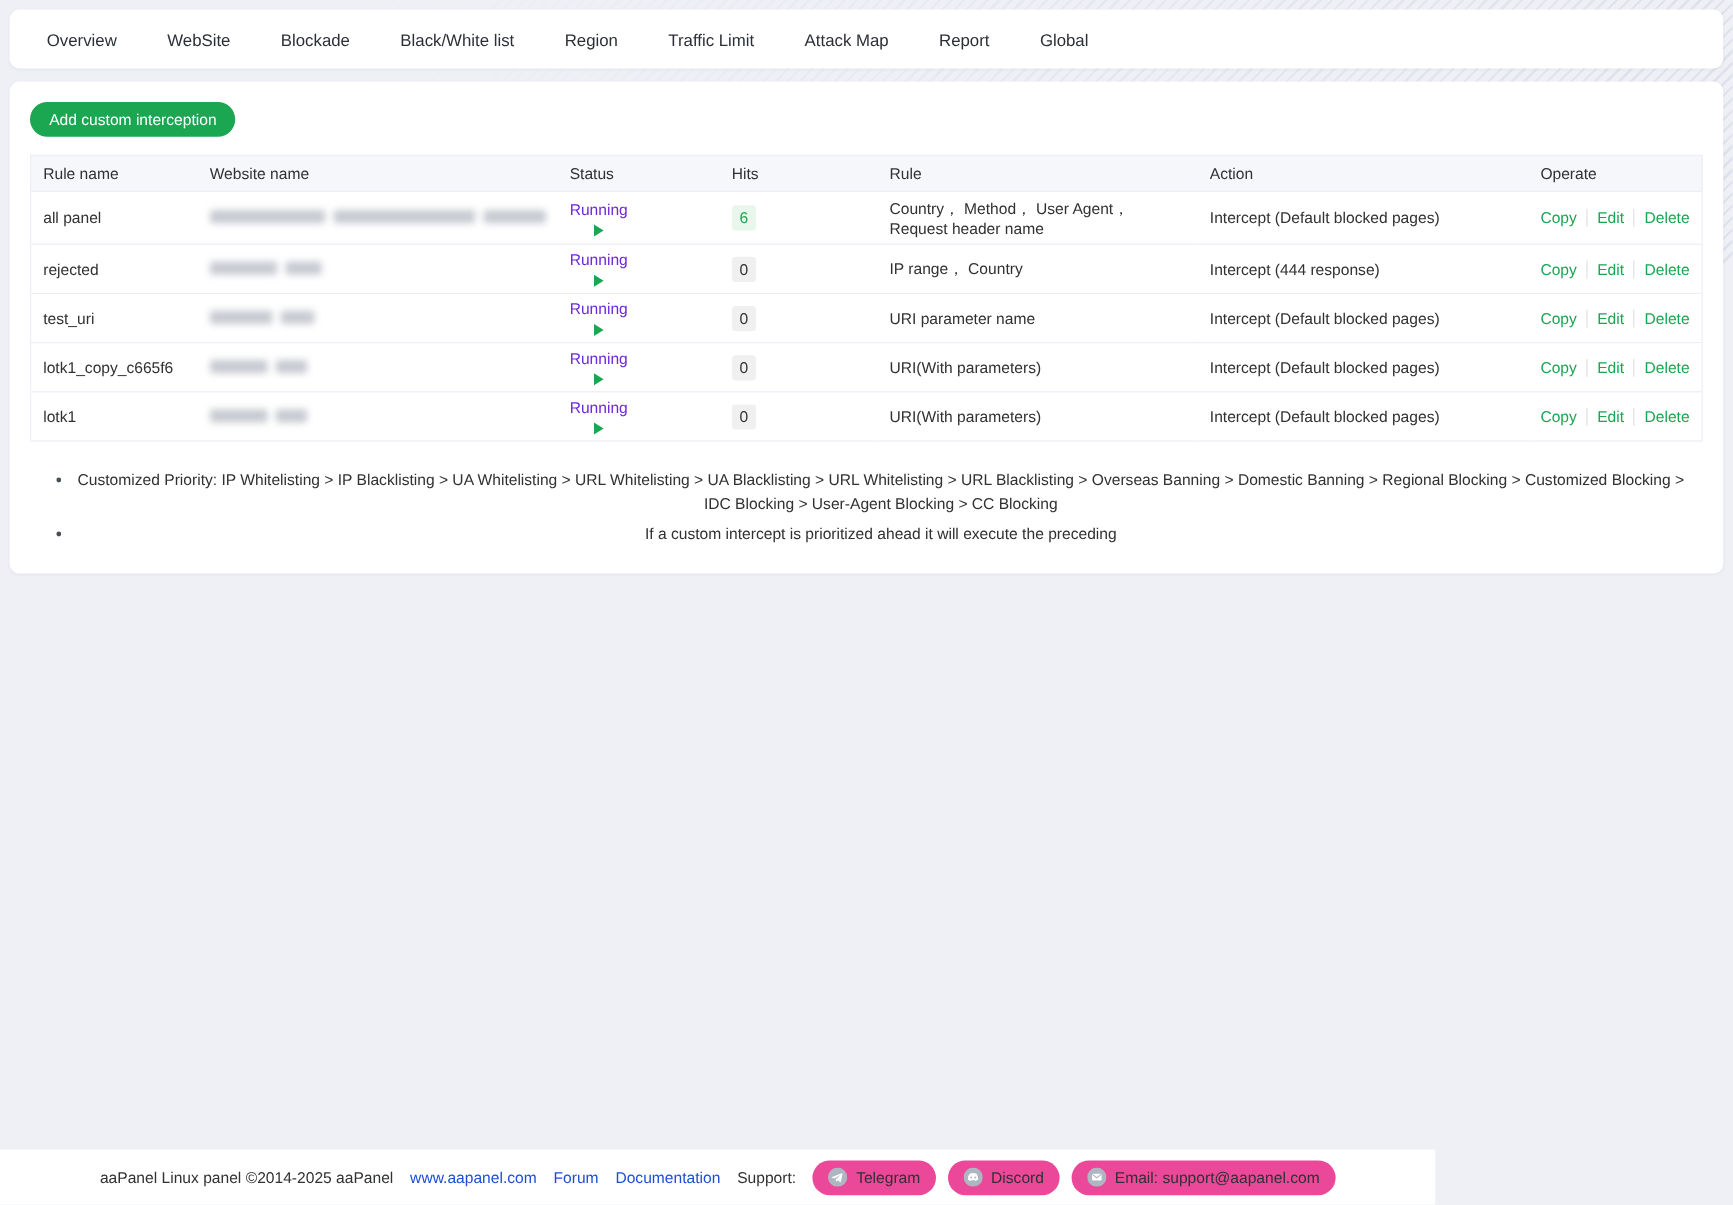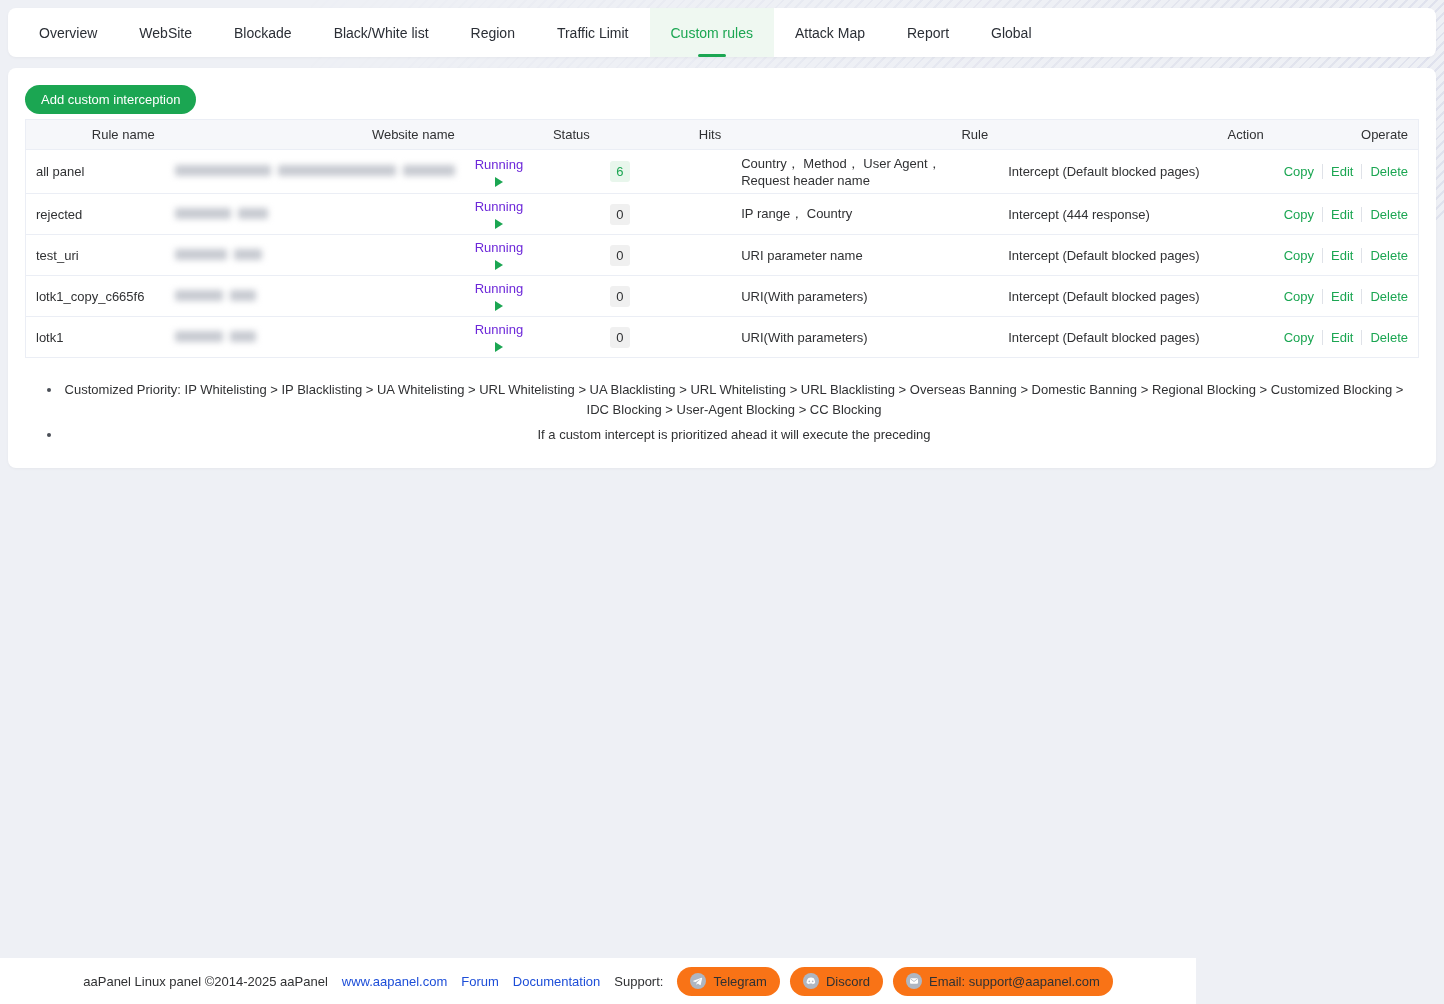--- a/index.html
+++ b/index.html
@@ -68,34 +68,34 @@
     background:#1ba652;
     color:#ffffff;
     font-size:13px;
     font-family:"Liberation Sans", sans-serif;
     border:none;
     border-radius:15px;
     height:29px;
     line-height:29px;
     padding:0 16px;
     cursor:pointer;
-    margin-bottom:5px;
+    margin-bottom:15px;
   }
 
   table.rules {
     width:1394px;
     border-collapse:collapse;
     font-size:13px;
     border:1px solid #ebeef5;
   }
   table.rules th {
     height:30px;
     background:#f6f7fa;
     font-weight:normal;
-    text-align:right;
+    text-align:left;
     color:#303133;
     padding:0 10px;
     border-bottom:1px solid #ebeef5;
     white-space:nowrap;
   }
   table.rules td {
     height:36px;
     padding:5px 10px;
     border-bottom:1px solid #ebeef5;
     vertical-align:middle;
@@ -144,37 +144,36 @@
   .footer {
     position:absolute; left:0; bottom:0; width:1196px; height:46px;
     background:#ffffff;
     display:flex; align-items:center; justify-content:center;
     font-size:13px; gap:14px;
   }
   .footer a { text-decoration:none; }
   .green-link { color:#1d4ed8; cursor:pointer; }
   .pill {
     display:inline-flex; align-items:center; gap:7px;
-    background:#f97316; border-radius:15px;
+    background:#ec4899; border-radius:15px;
     height:29px; padding:0 13px; cursor:pointer; color:#303133;
   }
   .pill svg { display:block; }
   .pill-group { display:inline-flex; gap:10px; }
 </style>
 </head>
 <body>
 
 <div class="tabbar">
   <div class="tab">Overview</div>
   <div class="tab">WebSite</div>
   <div class="tab">Blockade</div>
   <div class="tab">Black/White list</div>
   <div class="tab">Region</div>
   <div class="tab">Traffic Limit</div>
-  <div class="tab active">Custom rules</div>
   <div class="tab">Attack Map</div>
   <div class="tab">Report</div>
   <div class="tab">Global</div>
 </div>
 
 <div class="card">
   <button class="btn-primary">Add custom interception</button>
 
   <table class="rules">
     <colgroup>

